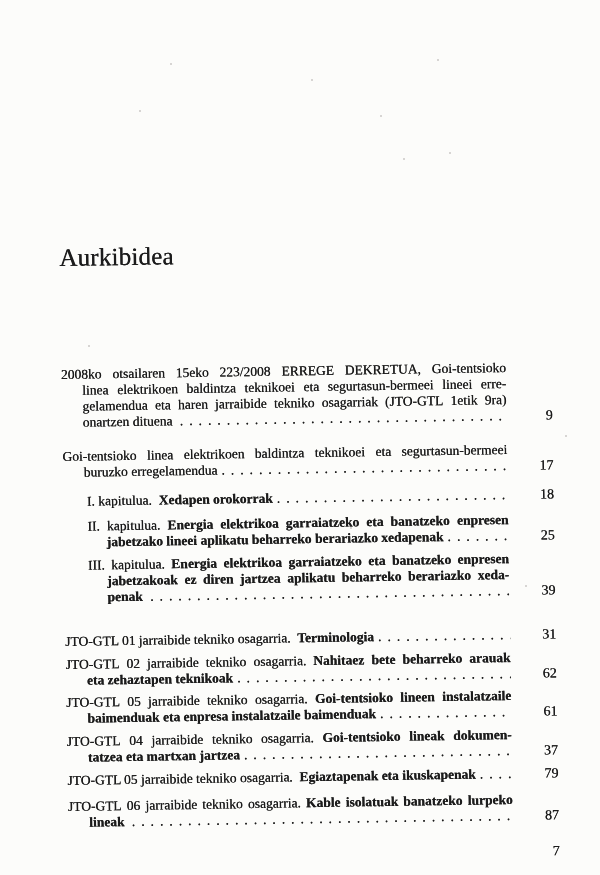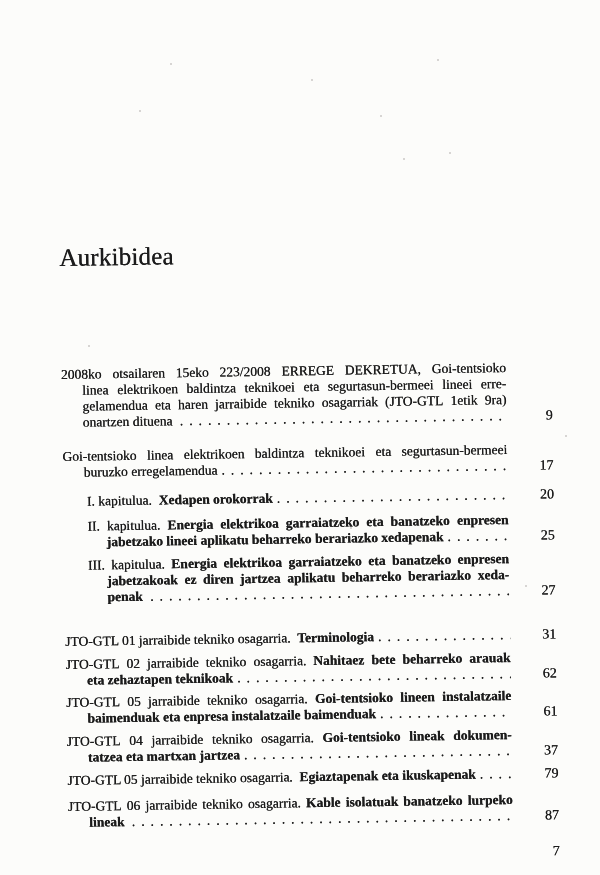--- a/index.html
+++ b/index.html
@@ -137,21 +137,21 @@
         </div>
         <div class="page">17</div>
       </div>
       <div class="entry indent1" style="margin-top: 13px;">
         <div class="etext">
           <div class="line last">
             <span class="txt"><span>I. kapitulua.&nbsp; </span><span class="b">Xedapen orokorrak</span></span>
             <span class="dots"></span>
           </div>
         </div>
-        <div class="page">20</div>
+        <div class="page">18</div>
       </div>
       <div class="entry indent1" style="margin-top: 9px;">
         <div class="etext">
           <div class="line fill">
             <span class="w">II.</span>
             <span class="w">kapitulua.</span>
             <span class="w b">Energia</span>
             <span class="w b">elektrikoa</span>
             <span class="w b">garraiatzeko</span>
             <span class="w b">eta</span>
@@ -185,21 +185,21 @@
             <span class="w b">aplikatu</span>
             <span class="w b">beharreko</span>
             <span class="w b">berariazko</span>
             <span class="w b">xeda-</span>
           </div>
           <div class="line cont last">
             <span class="txt"><span class="b">penak </span></span>
             <span class="dots"></span>
           </div>
         </div>
-        <div class="page">27</div>
+        <div class="page">39</div>
       </div>
       <div class="entry indent0" style="margin-top: 28px;">
         <div class="etext">
           <div class="line last">
             <span class="txt"><span>JTO-GTL 01 jarraibide tekniko osagarria.&nbsp; </span><span class="b">Terminologia</span></span>
             <span class="dots"></span>
           </div>
         </div>
         <div class="page">31</div>
       </div>

